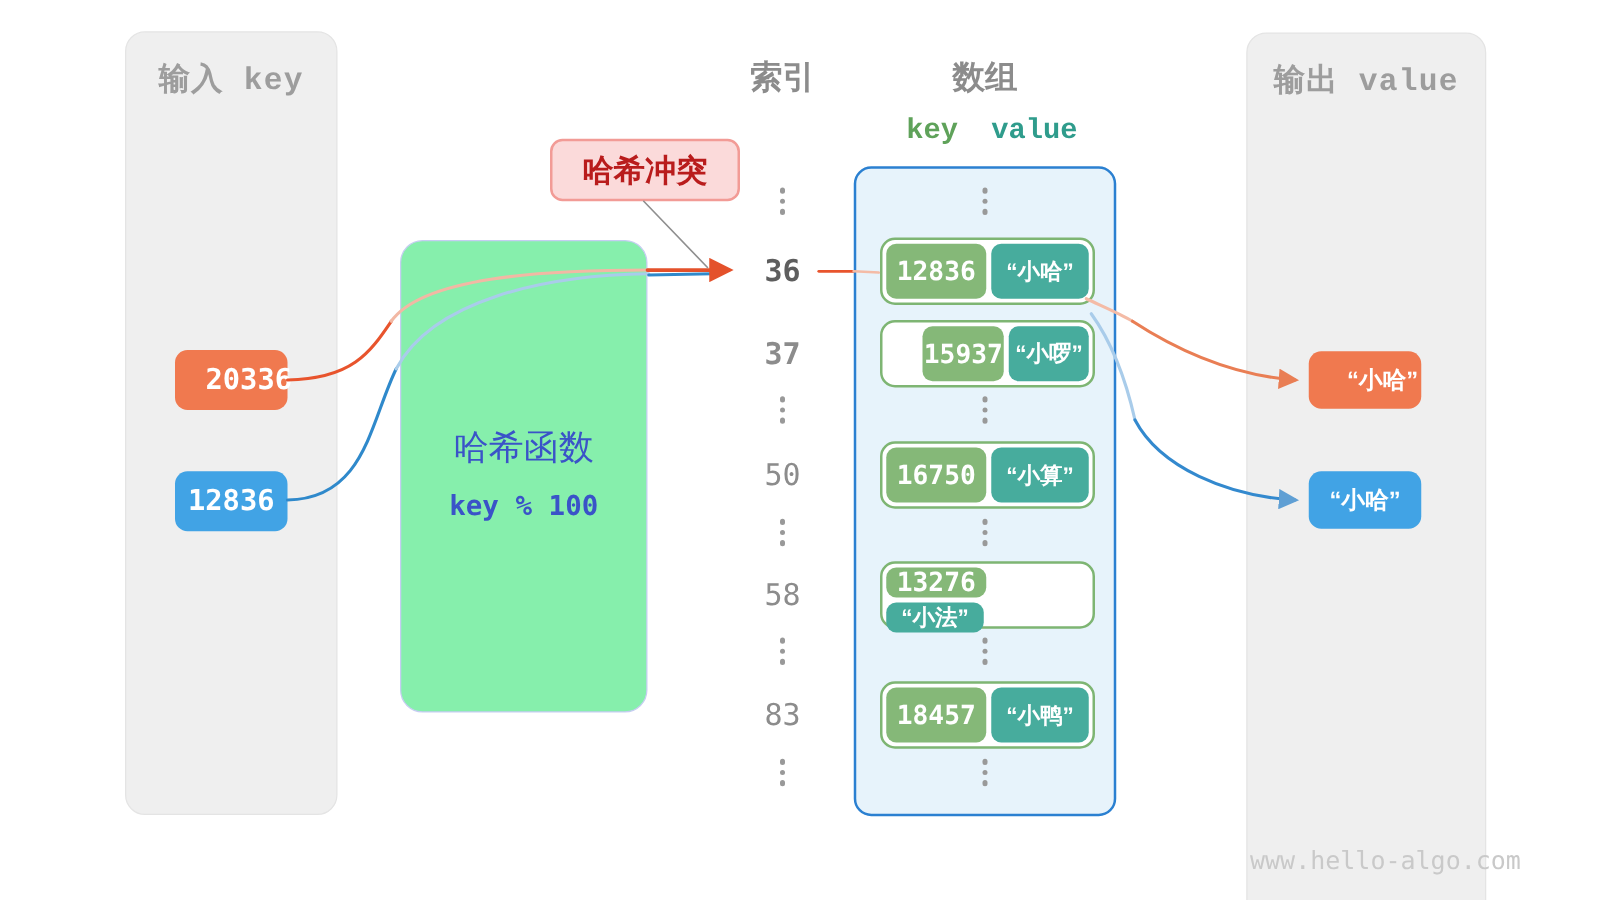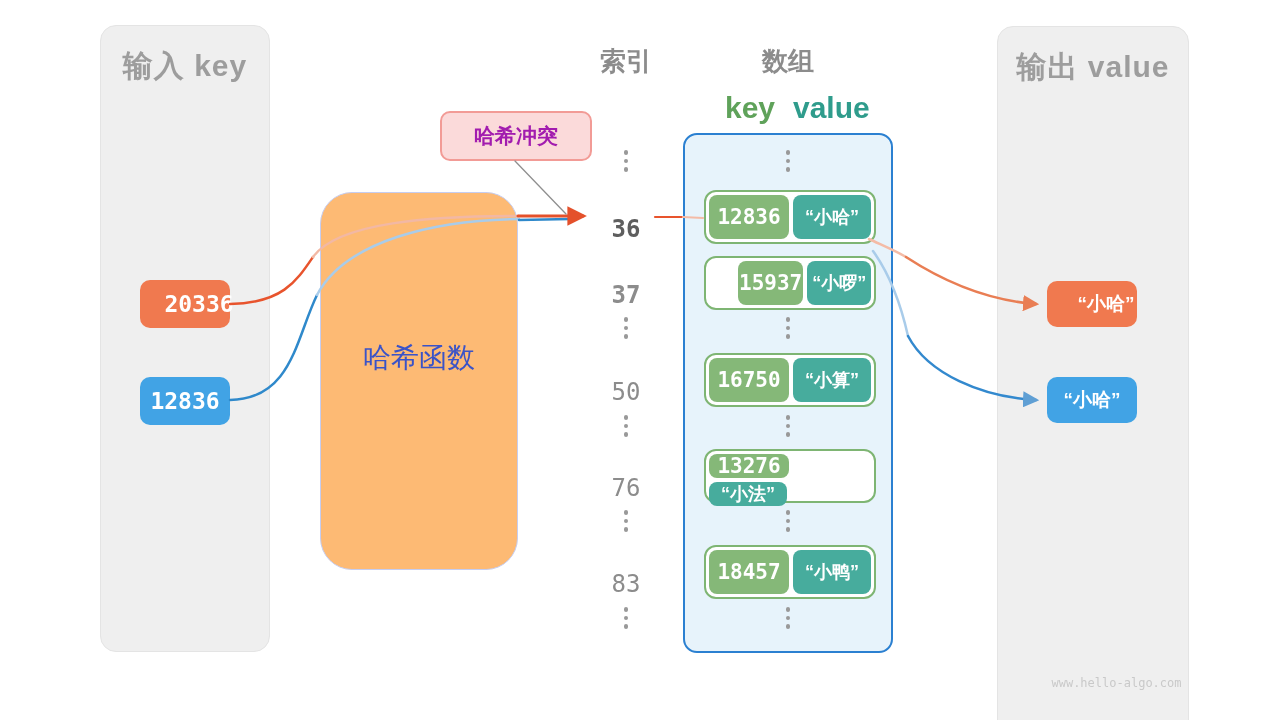--- a/index.html
+++ b/index.html
@@ -6,76 +6,77 @@
   body{
     width:1280px;height:720px;position:relative;overflow:hidden;
     background:#ffffff;
     font-family:"Liberation Sans",sans-serif;
   }
   .abs{position:absolute;}
   .mono{font-family:"DejaVu Sans Mono",monospace;}
 
   
   .panel{background:#efefef;border:1px solid #e4e4e4;border-radius:16px;box-sizing:border-box;}
-  .panel-title{margin-top:20px;text-align:center;font-weight:bold;color:#9d9d9d;font-size:30px;letter-spacing:1px;font-family:Liberation Sans, sans-serif;}
+  .panel-title{margin-top:20px;text-align:center;font-weight:bold;color:#9d9d9d;font-size:25px;letter-spacing:1px;font-family:Liberation Mono, monospace;}
 
   
   .tag{border-radius:10px;color:#fff;text-align:center;font-weight:bold;box-sizing:border-box;display:flex;align-items:center;justify-content:center;}
   .tag.orange{background:#F0794F;padding-left:28px;}
   .tag.blue{background:#41A3E5;}
 
   
-  .hashbox{background:#fdba74;border:1.5px solid #C5CDF1;border-radius:32px;box-sizing:border-box;}
+  .hashbox{background:#86efac;border:1.5px solid #C5CDF1;border-radius:18px;box-sizing:border-box;}
   .hash-title{margin-top:146px;text-align:center;color:#3A53C8;font-size:28px;}
   .hash-formula{margin-top:16px;text-align:center;color:#3A53C8;font-size:22px;font-weight:bold;}
 
   
   .callout{background:#FBDADA;border:2px solid #F29B96;border-radius:10px;box-sizing:border-box;
-           color:#a21caf;font-size:21px;font-weight:bold;display:flex;align-items:center;justify-content:center;}
+           color:#b91c1c;font-size:25px;font-weight:bold;display:flex;align-items:center;justify-content:center;}
 
   
   .col-header{font-weight:bold;color:#8C8C8C;font-size:26px;text-align:center;}
-  .kv-label{font-family:Liberation Sans, sans-serif;font-weight:bold;font-size:30px;}
-
-  
-  .idx{font-family:"DejaVu Sans Mono",monospace;font-size:24px;color:#8C8C8C;width:64px;text-align:center;margin-top:12px;}
+  .kv-label{font-family:Liberation Mono, monospace;font-weight:bold;font-size:23px;}
+
+  
+  .idx{font-family:"DejaVu Sans Mono",monospace;font-size:24px;color:#8C8C8C;width:64px;text-align:center;}
   .idx.hl{color:#5E5E5E;font-weight:bold;}
 
   
   .vdots{display:flex;flex-direction:column;align-items:center;gap:4px;}
   .vdots i{width:4.5px;height:4.5px;border-radius:50%;background:#999;display:block;}
 
   
   .array-box{background:#E7F3FB;border:2px solid #2B80D1;border-radius:14px;box-sizing:border-box;}
 
   
   .bucket{width:172px;height:54px;background:#ffffff;border:2px solid #7EB573;border-radius:12px;
           box-sizing:border-box;display:flex;gap:4px;padding:3px;}
   .bkey{width:80px;background:#85B878;border-radius:8px;color:#fff;
         font-family:"DejaVu Sans Mono",monospace;font-size:21px;font-weight:bold;
         display:flex;align-items:center;justify-content:center;}
   .bval{width:78px;background:#47AC9D;border-radius:8px;color:#fff;font-size:18px;font-weight:bold;
         display:flex;align-items:center;justify-content:center;}
 
-  .watermark{font-family:"DejaVu Sans Mono",monospace;font-size:12px;color:#C9C9C9;text-align:center;}
+  .watermark{font-family:"DejaVu Sans Mono",monospace;font-size:20px;color:#C9C9C9;text-align:left;}
 
   svg.overlay{position:absolute;left:0;top:0;pointer-events:none;}
 </style>
 </head>
 <body>
 
 <div class="panel abs" style="left:100px;top:25px;width:170px;height:627px;">
   <div class="panel-title">输入 key</div>
 </div>
 
 <div class="tag orange mono abs" style="left:140px;top:280px;width:90px;height:48px;font-size:23px;">20336</div>
 <div class="tag blue mono abs" style="left:140px;top:377px;width:90px;height:48px;font-size:23px;">12836</div>
 
 <div class="hashbox abs" style="left:320px;top:192px;width:198px;height:378px;">
   <div class="hash-title">哈希函数</div>
+  <div class="hash-formula mono">key % 100</div>
 </div>
 
 <div class="callout abs" style="left:440px;top:111px;width:152px;height:50px;">哈希冲突</div>
 
 <div class="col-header abs" style="left:576px;top:44px;width:100px;">索引</div>
 <div class="col-header abs" style="left:738px;top:44px;width:100px;">数组</div>
 <div class="kv-label abs" style="left:725px;top:91px;color:#5FA25A;">key</div>
 <div class="kv-label abs" style="left:793px;top:91px;color:#2F9C8C;">value</div>
 
 <div class="vdots abs" style="left:594px;top:150px;width:64px;">
@@ -89,21 +90,21 @@
     <i></i>
     <i></i>
     <i></i>
   </div>
 <div class="idx abs" style="left:594px;top:366px;">50</div>
 <div class="vdots abs" style="left:594px;top:415px;width:64px;">
     <i></i>
     <i></i>
     <i></i>
   </div>
-<div class="idx abs" style="left:594px;top:462px;">76</div>
+<div class="idx abs" style="left:594px;top:462px;">58</div>
 <div class="vdots abs" style="left:594px;top:510px;width:64px;">
     <i></i>
     <i></i>
     <i></i>
   </div>
 <div class="idx abs" style="left:594px;top:558px;">83</div>
 <div class="vdots abs" style="left:594px;top:607px;width:64px;">
     <i></i>
     <i></i>
     <i></i>

